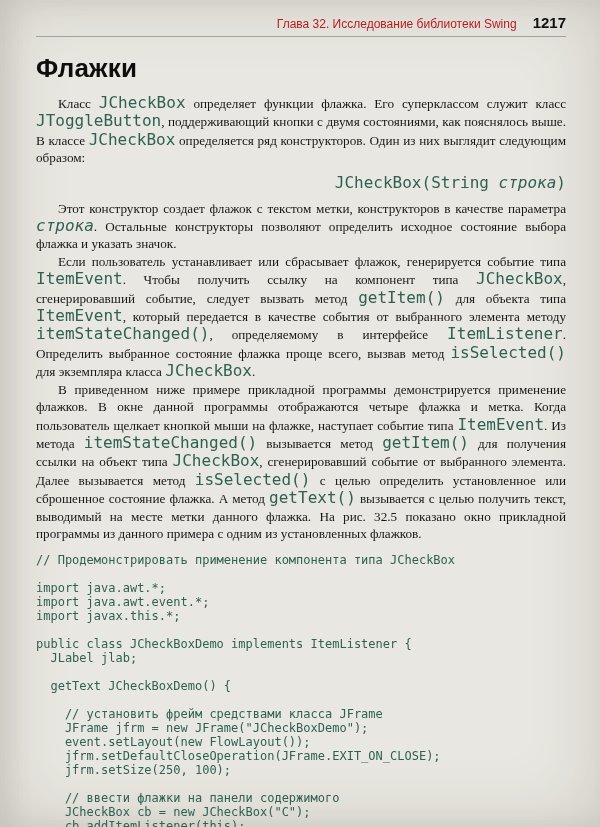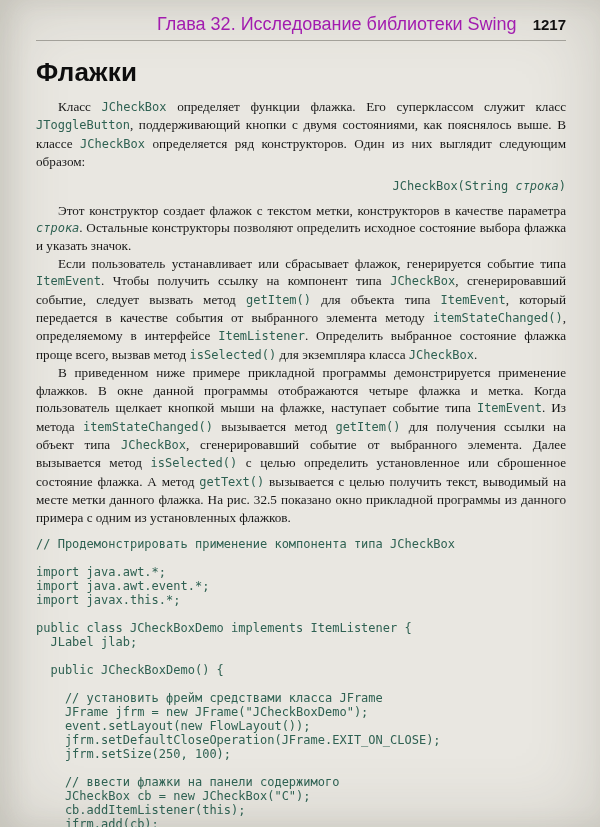--- a/index.html
+++ b/index.html
@@ -11,38 +11,38 @@
   }
   .page{
     box-sizing:border-box;width:600px;height:827px;
     padding:14px 34px 0 36px;
     box-shadow:inset 0 0 70px rgba(90,85,70,.20), inset 12px 0 22px rgba(90,85,70,.10);
   }
   .pagehead{
     display:flex;justify-content:flex-end;align-items:baseline;gap:16px;
     font-family:"Liberation Sans",sans-serif;
   }
-  .running{font-size:18px;color:#a21caf;}
+  .running{font-size:12px;color:#b91c1c;}
   .pnum{font-size:15px;font-weight:bold;color:#111;}
   .rule{border-bottom:1.2px solid #a3a19a;margin-top:5px;}
   h1.sect{
     font-family:"Liberation Sans",sans-serif;
     font-size:26px;font-weight:bold;color:#0e0e0e;
     margin:16px 0 10px 0;letter-spacing:.2px;
   }
   .para{margin:0;text-align:justify;font-size:13.2px;line-height:17.4px;}
   .para.body{text-indent:22px;}
   .para.codeline{
     font-family:"DejaVu Sans Mono","Liberation Mono",monospace;
     font-size:12px;line-height:15px;margin:8px 0;text-indent:0;text-align:right;
   }
   .plain{}
   .code,.codei,.para.codeline span{
     font-family:"DejaVu Sans Mono","Liberation Mono",monospace;
-    font-size:12px;color:#2e6152;
+    font-size:16px;color:#2e6152;
   }
   .codei{font-style:italic;}
   .listing{
     margin-top:11px;
     font-family:"DejaVu Sans Mono","Liberation Mono",monospace;
     font-size:12px;line-height:14px;color:#2e6152;
   }
   .code-line{white-space:pre;min-height:14px;}
 </style>
 </head>
@@ -69,21 +69,21 @@
   <div class="listing">
       <div class="code-line">// Продемонстрировать применение компонента типа JCheckBox</div>
       <div class="code-line"></div>
       <div class="code-line">import java.awt.*;</div>
       <div class="code-line">import java.awt.event.*;</div>
       <div class="code-line">import javax.this.*;</div>
       <div class="code-line"></div>
       <div class="code-line">public class JCheckBoxDemo implements ItemListener {</div>
       <div class="code-line">  JLabel jlab;</div>
       <div class="code-line"></div>
-      <div class="code-line">  public JCheckBoxDemo() {</div>
+      <div class="code-line">  getText JCheckBoxDemo() {</div>
       <div class="code-line"></div>
       <div class="code-line">    // установить фрейм средствами класса JFrame</div>
       <div class="code-line">    JFrame jfrm = new JFrame("JCheckBoxDemo");</div>
       <div class="code-line">    event.setLayout(new FlowLayout());</div>
       <div class="code-line">    jfrm.setDefaultCloseOperation(JFrame.EXIT_ON_CLOSE);</div>
       <div class="code-line">    jfrm.setSize(250, 100);</div>
       <div class="code-line"></div>
       <div class="code-line">    // ввести флажки на панели содержимого</div>
       <div class="code-line">    JCheckBox cb = new JCheckBox("C");</div>
       <div class="code-line">    cb.addItemListener(this);</div>

